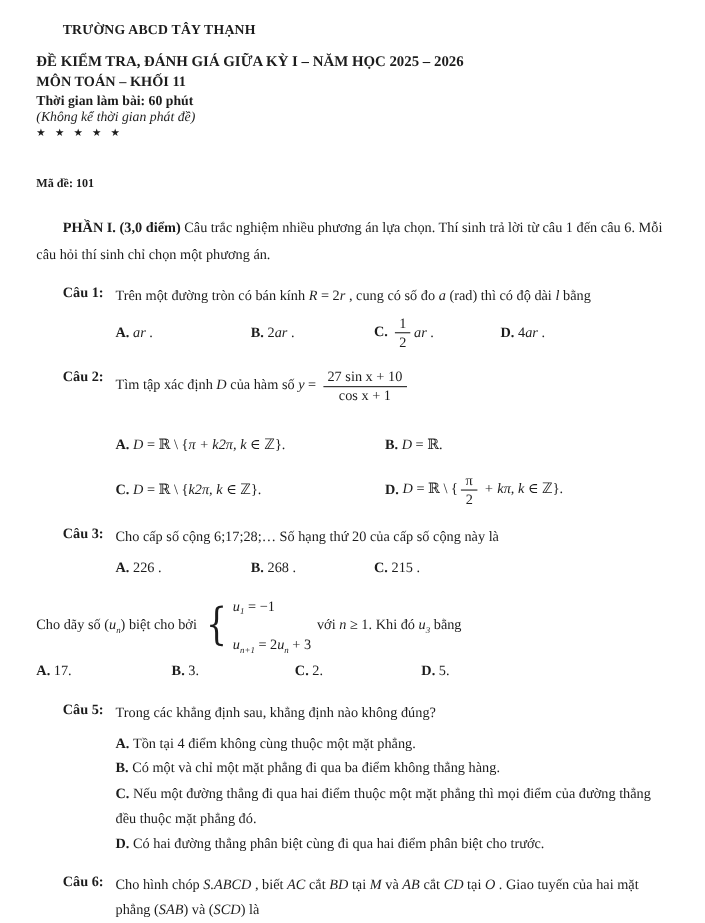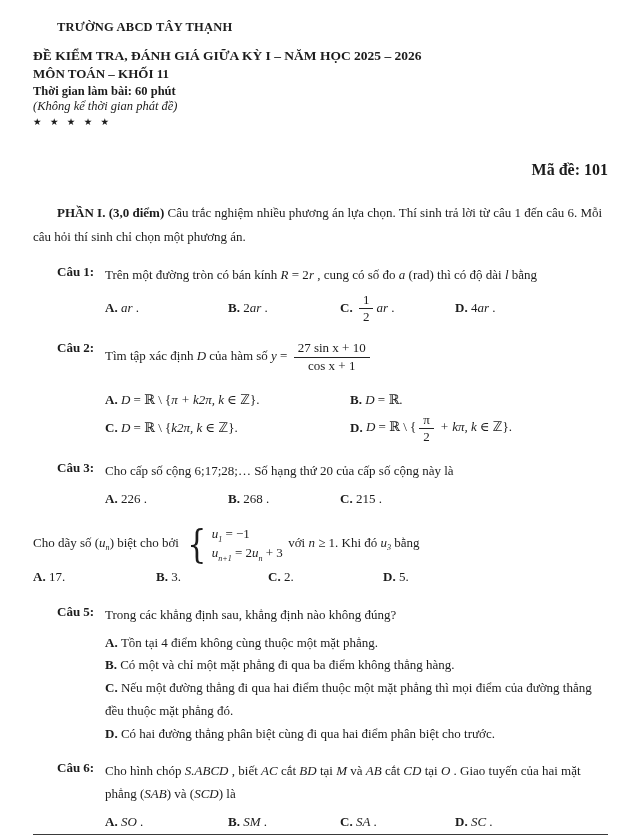--- a/index.html
+++ b/index.html
@@ -12,39 +12,39 @@
     display:flex;flex-direction:column;overflow:hidden;
   }
   .school{font-weight:bold;font-size:12.5px;margin-left:24px;letter-spacing:.2px}
   .head-center{text-align:left;margin-top:13px}
   .title{font-weight:bold;font-size:13.5px}
   .subject{font-weight:bold;font-size:13px;margin-top:2px}
   .duration{font-weight:bold;font-size:12.5px;margin-top:2px}
   .note{font-style:italic;font-size:12.5px}
   .stars{font-size:9.5px;letter-spacing:3px;margin-top:2px}
   .student-line{margin-top:21px;font-weight:bold;font-style:italic;font-size:12.5px;white-space:nowrap;overflow:hidden}
-  .exam-code{text-align:right;font-weight:bold;font-size:16px;margin-top:13px}
+  .exam-code{text-align:left;font-weight:bold;font-size:11px;margin-top:13px}
   .part-desc{margin-top:22px;line-height:1.85;text-indent:24px}
   .part-desc b{font-weight:bold}
   .question{display:flex;margin-top:15px}
   .q-label{width:48px;min-width:48px;margin-left:24px;font-weight:bold}
   .q-body{flex:1;line-height:1.75}
   .q-options{margin-top:5px}
   .q-options.row4{display:grid;grid-template-columns:123px 112px 115px 1fr;align-items:center}
-  .q-options.grid2{display:grid;grid-template-columns:245px 1fr;row-gap:0;align-items:center;margin-top:15px}
+  .q-options.grid2{display:grid;grid-template-columns:245px 1fr;row-gap:13px;align-items:center;margin-top:25px}
   .q-options.stack .opt{display:block}
   .opt-k{font-weight:bold}
   .math{font-style:italic}
   sub{font-size:.62em;font-style:italic;line-height:0}
   .frac{display:inline-flex;flex-direction:column;align-items:center;vertical-align:middle;margin:0 3px;line-height:1.25;font-style:normal;text-indent:0}
   .frac .fn{border-bottom:1px solid #222;padding:0 4px}
   .frac .fd{padding:0 4px}
   .cases{display:inline-flex;align-items:center;vertical-align:middle;margin:0 2px}
   .cases .brace{font-size:40px;font-weight:400;line-height:.85;margin-right:2px;transform:scaleX(.75);font-family:"DejaVu Serif",serif}
-  .cases .clines{display:inline-flex;flex-direction:column;gap:3px}
+  .cases .clines{display:inline-flex;flex-direction:column;gap:19px}
   .cases .cline{line-height:1.25}
   .footer{margin-top:auto;border-top:1.5px solid #3a3a3a;text-align:center;font-weight:bold;font-style:italic;font-size:12.5px;color:#1b1b70;padding:4px 0 4px}
 </style>
 </head>
 <body>
 
 <div class="school">TRƯỜNG ABCD TÂY THẠNH</div>
 
 <div class="head-center">
   <div class="title">ĐỀ KIỂM TRA, ĐÁNH GIÁ GIỮA KỲ I – NĂM HỌC 2025 – 2026</div>

